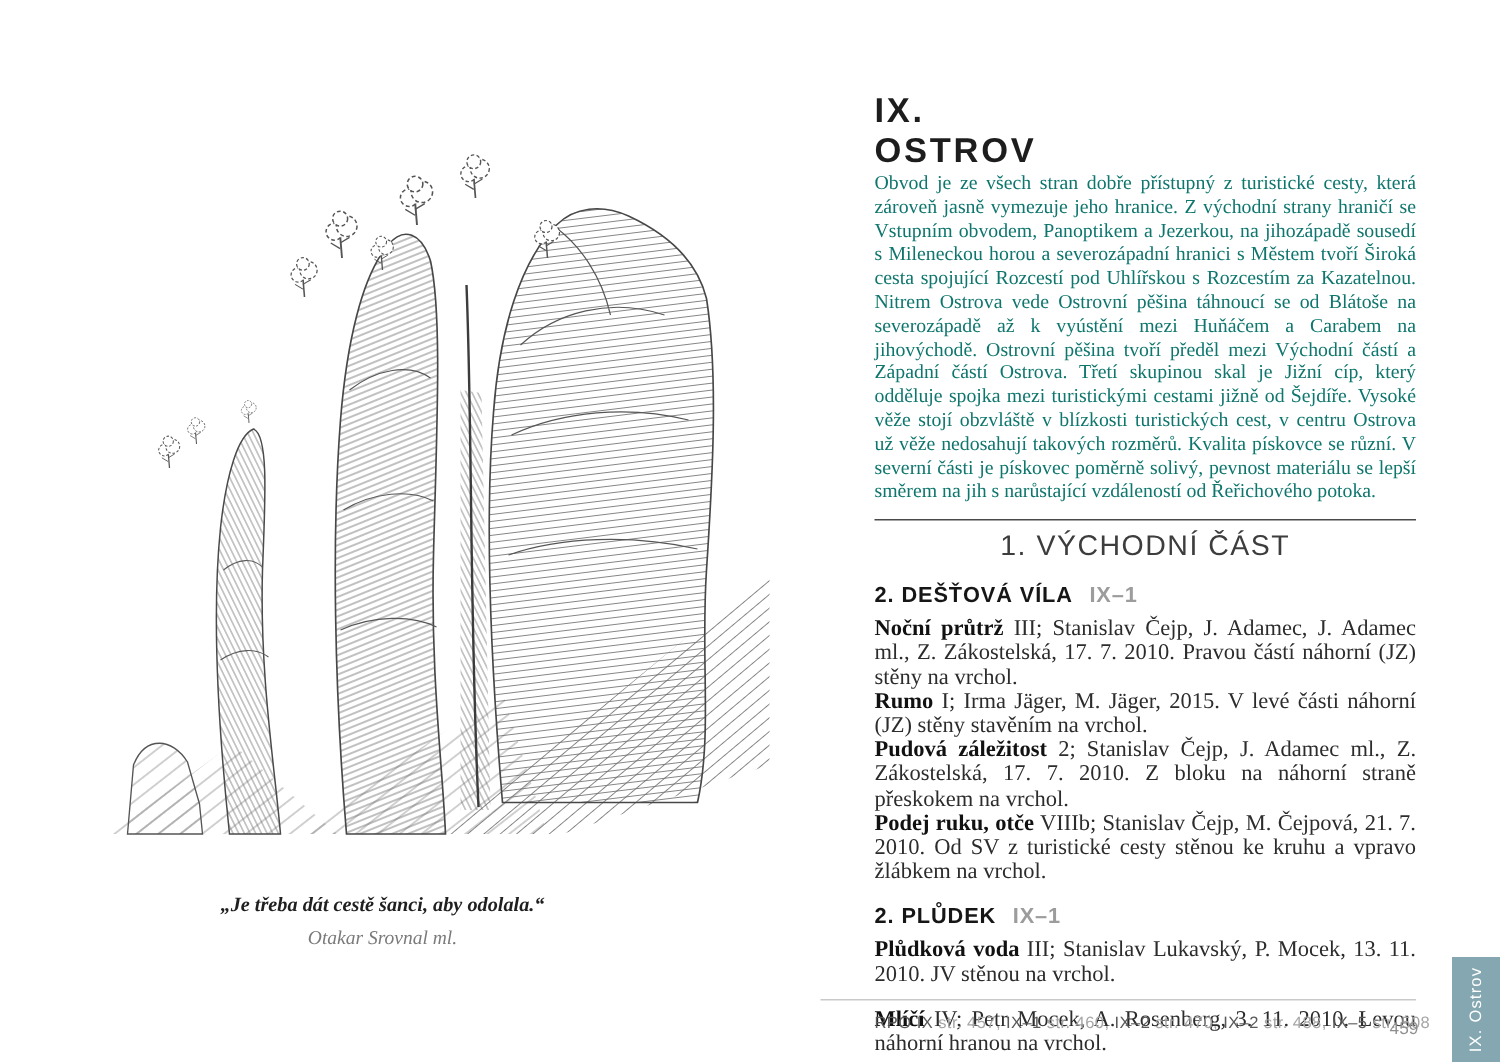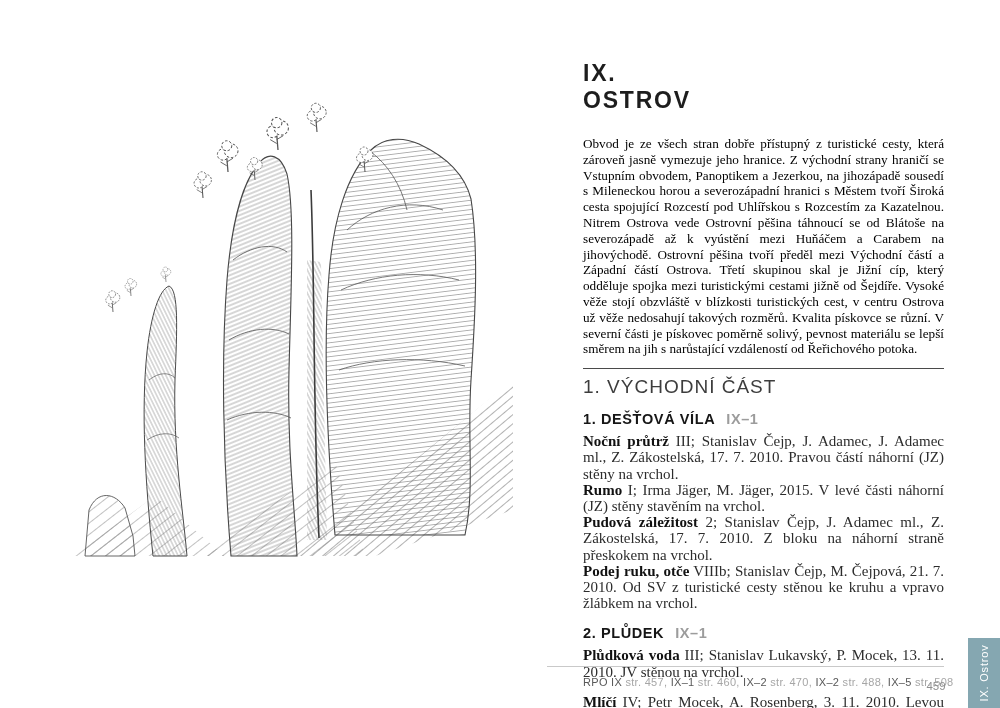--- a/index.html
+++ b/index.html
@@ -13,24 +13,24 @@
   .figure { position:absolute; left:35px; top:80px; width:505px; height:480px; }
   .figure svg { width:100%; height:100%; }
   .fig-caption { position:absolute; left:85px; top:594px; width:340px; text-align:center; }
   .fig-quote  { font:bold italic 13.5px/17px "Liberation Serif","DejaVu Serif",serif; color:#1f1f1f; }
   .fig-author { margin-top:6px; font:italic 13px/16px "Liberation Serif","DejaVu Serif",serif; color:#7a7a7a; }
 
   
   .col { position:absolute; left:583px; top:60px; width:361px; }
   .chapter { text-align:left; font-family:"Liberation Sans","DejaVu Sans",sans-serif;
              font-weight:bold; font-size:23px; line-height:27px; letter-spacing:1.8px; color:#1d1d1d; }
-  .intro { margin-top:22px; font-size:13.2px; line-height:15.8px; text-align:justify; color:#000000; }
+  .intro { font-size:13.2px; line-height:15.8px; text-align:justify; color:#0f766e; }
 
   .part-rule { margin-top:11px; border-top:1px solid #4a4a4a; height:0; }
-  .part-title { margin-top:7px; text-align:left; font-family:"Liberation Sans","DejaVu Sans",sans-serif;
+  .part-title { margin-top:7px; text-align:center; font-family:"Liberation Sans","DejaVu Sans",sans-serif;
                 font-weight:normal; font-size:19px; line-height:21px; letter-spacing:1px; color:#3d3d3d; }
 
   .subsection { margin-top:14px; }
   .sub-heading { font-family:"Liberation Sans","DejaVu Sans",sans-serif; font-size:14.5px;
                  line-height:17px; margin-bottom:5px; }
   .sub-title { font-weight:bold; letter-spacing:.6px; color:#161616; }
   .sub-ref   { font-weight:bold; letter-spacing:.6px; color:#9c9c9c; margin-left:11px; }
   .route { font-size:15px; line-height:16.2px; text-align:justify; color:#2c2c2c; }
   .route b { color:#111; }
 
@@ -109,35 +109,39 @@
       <use href="#tree" transform="translate(220,100) scale(0.9)"></use>
       <use href="#tree" transform="translate(243,70) scale(1.3)"></use>
       <use href="#tree" transform="translate(282,52) scale(1.15)"></use>
       <use href="#tree" transform="translate(330,92) scale(1.0)"></use>
       <use href="#tree" transform="translate(78,232) scale(0.85)"></use>
       <use href="#tree" transform="translate(96,216) scale(0.7)"></use>
       <use href="#tree" transform="translate(131,202) scale(0.6)"></use>
     </svg>
   </figure>
 
+  <div class="fig-caption">
+    <div class="fig-quote">„Je třeba dát cestě šanci, aby odolala.“</div>
+    <div class="fig-author">Otakar Srovnal ml.</div>
+  </div>
 
   <div class="col">
     <h1 class="chapter">
       <span>IX.</span><br>
       <span>OSTROV</span>
     </h1>
 
     <p class="intro">Obvod je ze všech stran dobře přístupný z turistické cesty, která zároveň jasně vymezuje jeho hranice. Z východní strany hraničí se Vstupním obvodem, Panoptikem a Jezerkou, na jihozápadě sousedí s Mileneckou horou a severozápadní hranici s Městem tvoří Široká cesta spojující Rozcestí pod Uhlířskou s Rozcestím za Kazatelnou. Nitrem Ostrova vede Ostrovní pěšina táhnoucí se od Blátoše na severozápadě až k vyústění mezi Huňáčem a Carabem na jihovýchodě. Ostrovní pěšina tvoří předěl mezi Východní částí a Západní částí Ostrova. Třetí skupinou skal je Jižní cíp, který odděluje spojka mezi turistickými cestami jižně od Šejdíře. Vysoké věže stojí obzvláště v blízkosti turistických cest, v centru Ostrova už věže nedosahují takových rozměrů. Kvalita pískovce se různí. V severní části je pískovec poměrně solivý, pevnost materiálu se lepší směrem na jih s narůstající vzdáleností od Řeřichového potoka.</p>
 
     <div class="part-rule"></div>
     <h2 class="part-title">1. VÝCHODNÍ ČÁST</h2>
 
     <div id="sections">
         <div class="subsection">
-          <h3 class="sub-heading"><span class="sub-title">1. DEŠŤOVÁ VÍLA</span><span class="sub-ref">IX–1</span></h3>
+          <h3 class="sub-heading"><span class="sub-title">2. DEŠŤOVÁ VÍLA</span><span class="sub-ref">IX–1</span></h3>
           <p class="route"><b>Noční průtrž</b> III; Stanislav Čejp, J. Adamec, J. Adamec ml., Z. Zákostelská, 17. 7. 2010. Pravou částí náhorní (JZ) stěny na vrchol.</p>
           <p class="route"><b>Rumo</b> I; Irma Jäger, M. Jäger, 2015. V levé části náhorní (JZ) stěny stavěním na vrchol.</p>
           <p class="route"><b>Pudová záležitost</b> 2; Stanislav Čejp, J. Adamec ml., Z. Zákostelská, 17. 7. 2010. Z bloku na náhorní straně přeskokem na vrchol.</p>
           <p class="route"><b>Podej ruku, otče</b> VIIIb; Stanislav Čejp, M. Čejpová, 21. 7. 2010. Od SV z turistické cesty stěnou ke kruhu a vpravo žlábkem na vrchol.</p>
         </div>
         <div class="subsection">
           <h3 class="sub-heading"><span class="sub-title">2. PLŮDEK</span><span class="sub-ref">IX–1</span></h3>
           <p class="route"><b>Plůdková voda</b> III; Stanislav Lukavský, P. Mocek, 13. 11. 2010. JV stěnou na vrchol.</p>
         </div>
         <div class="subsection">

